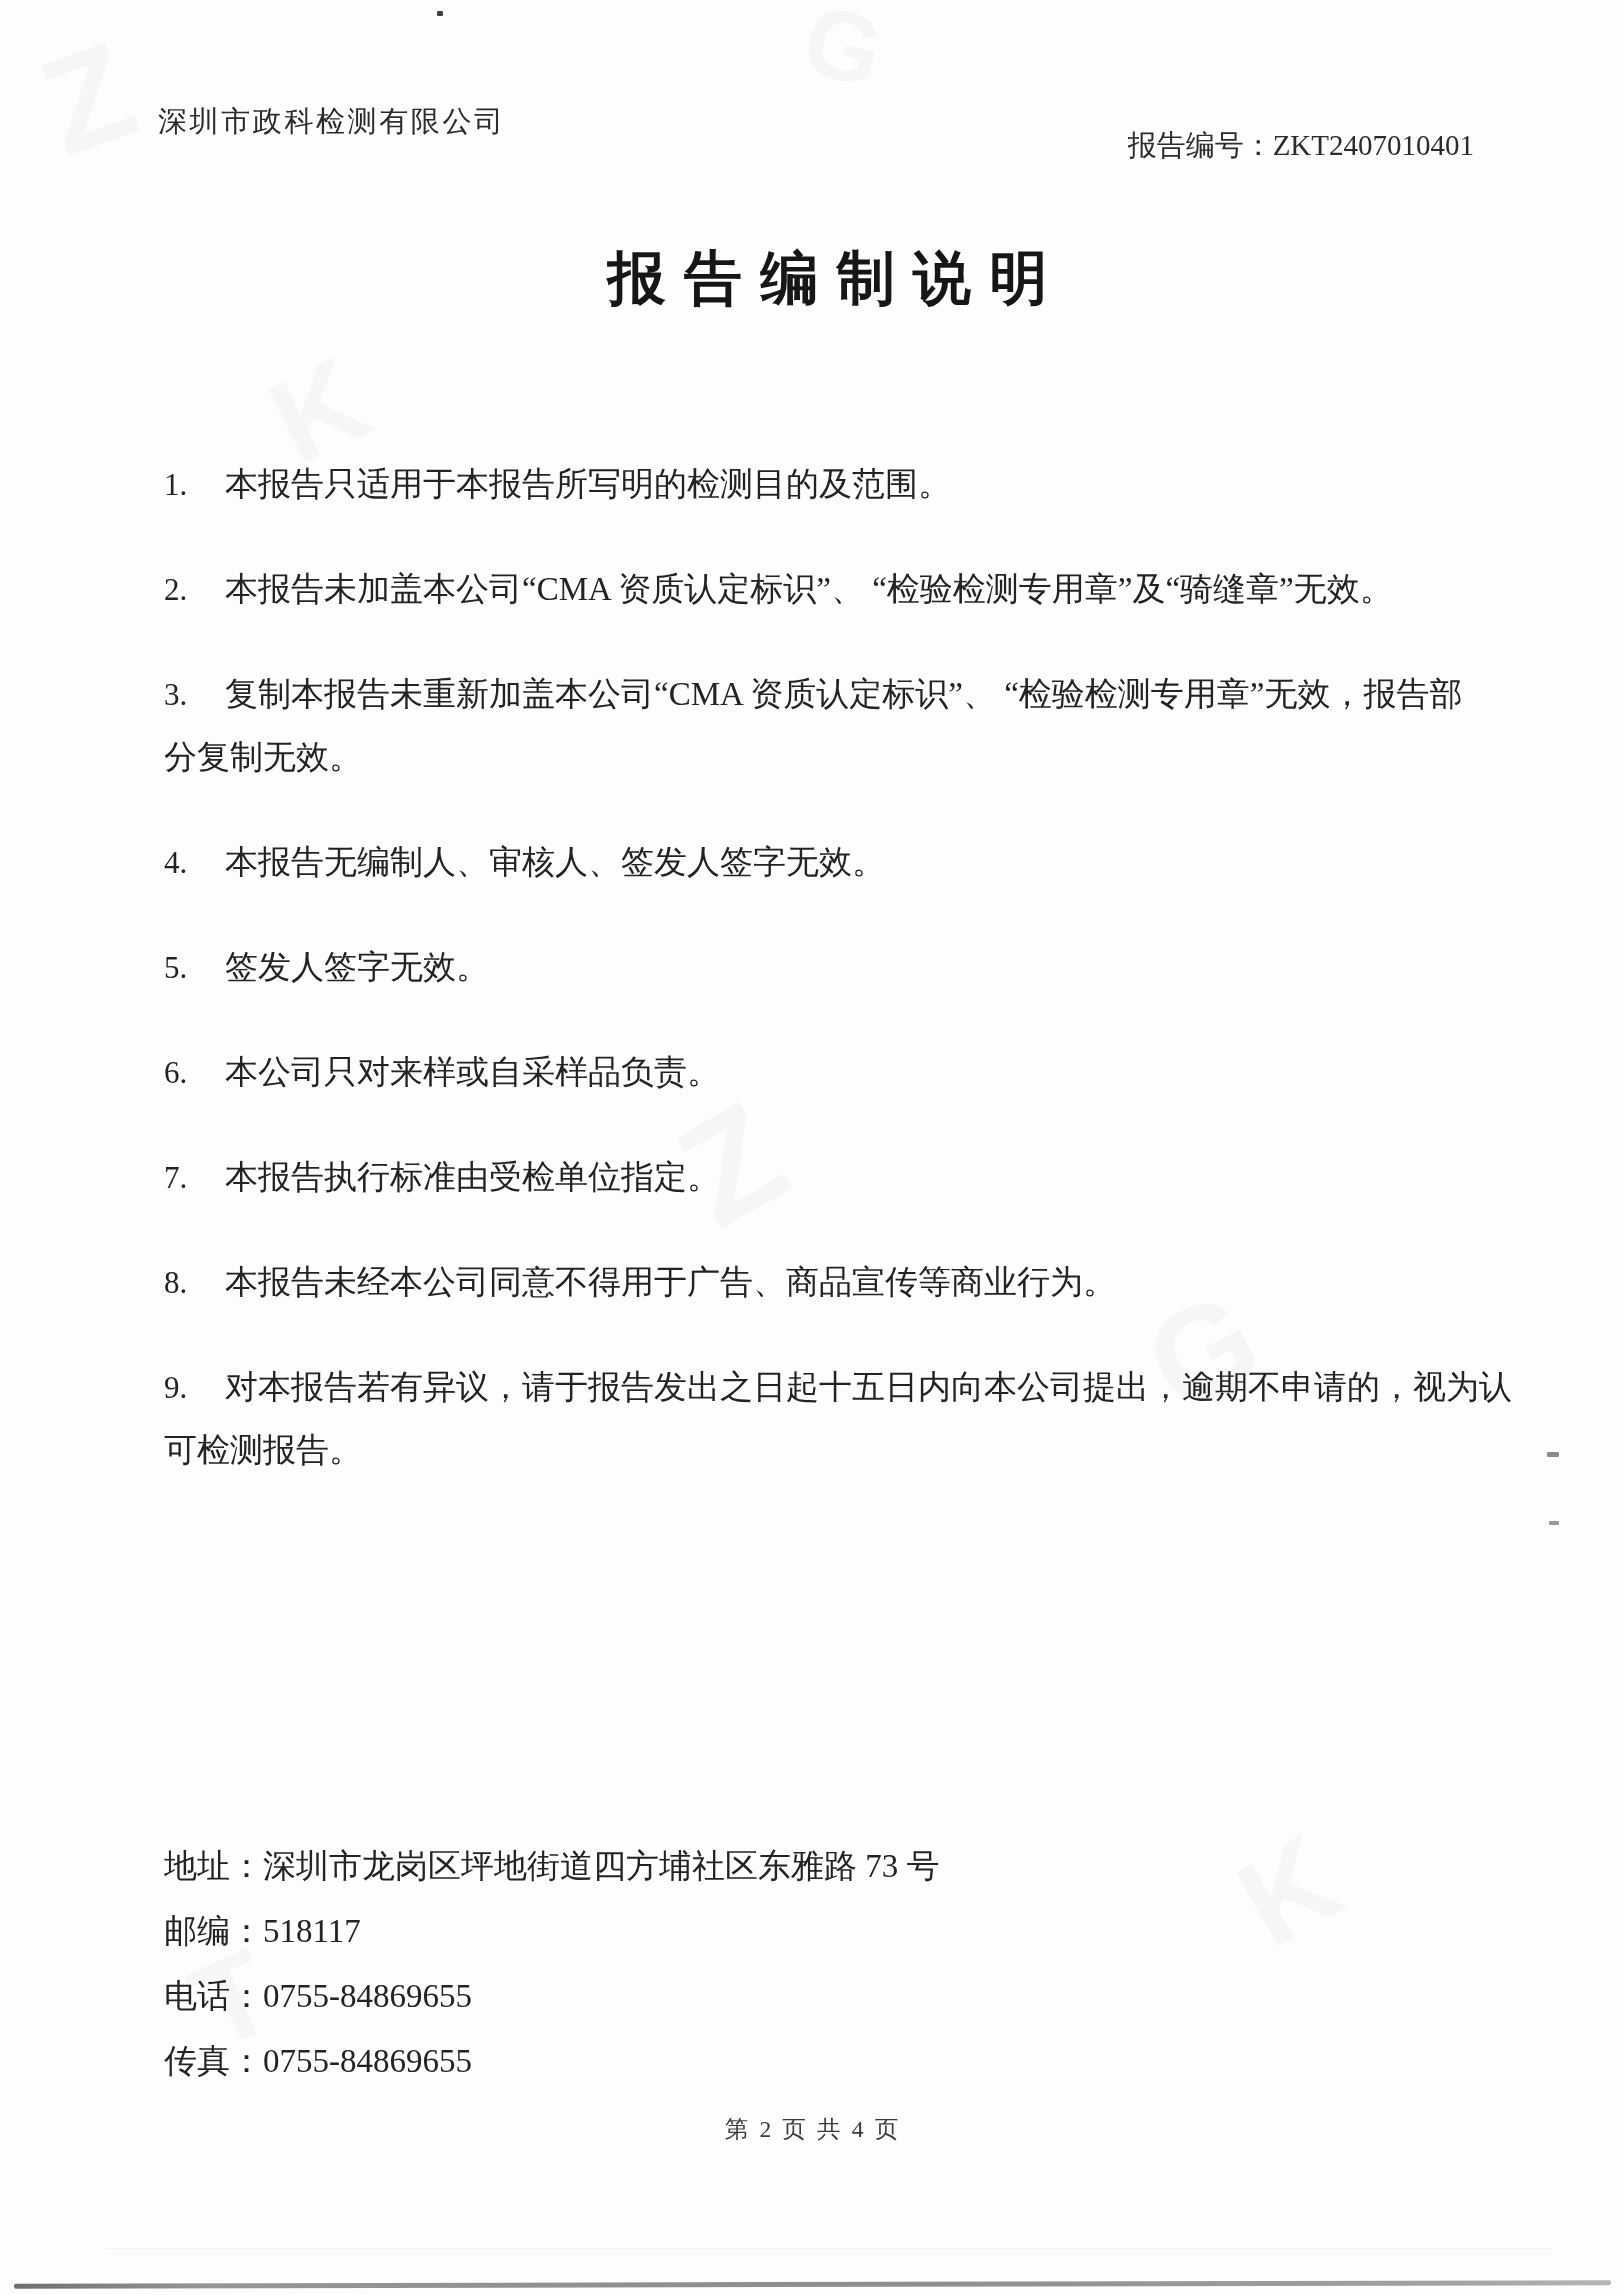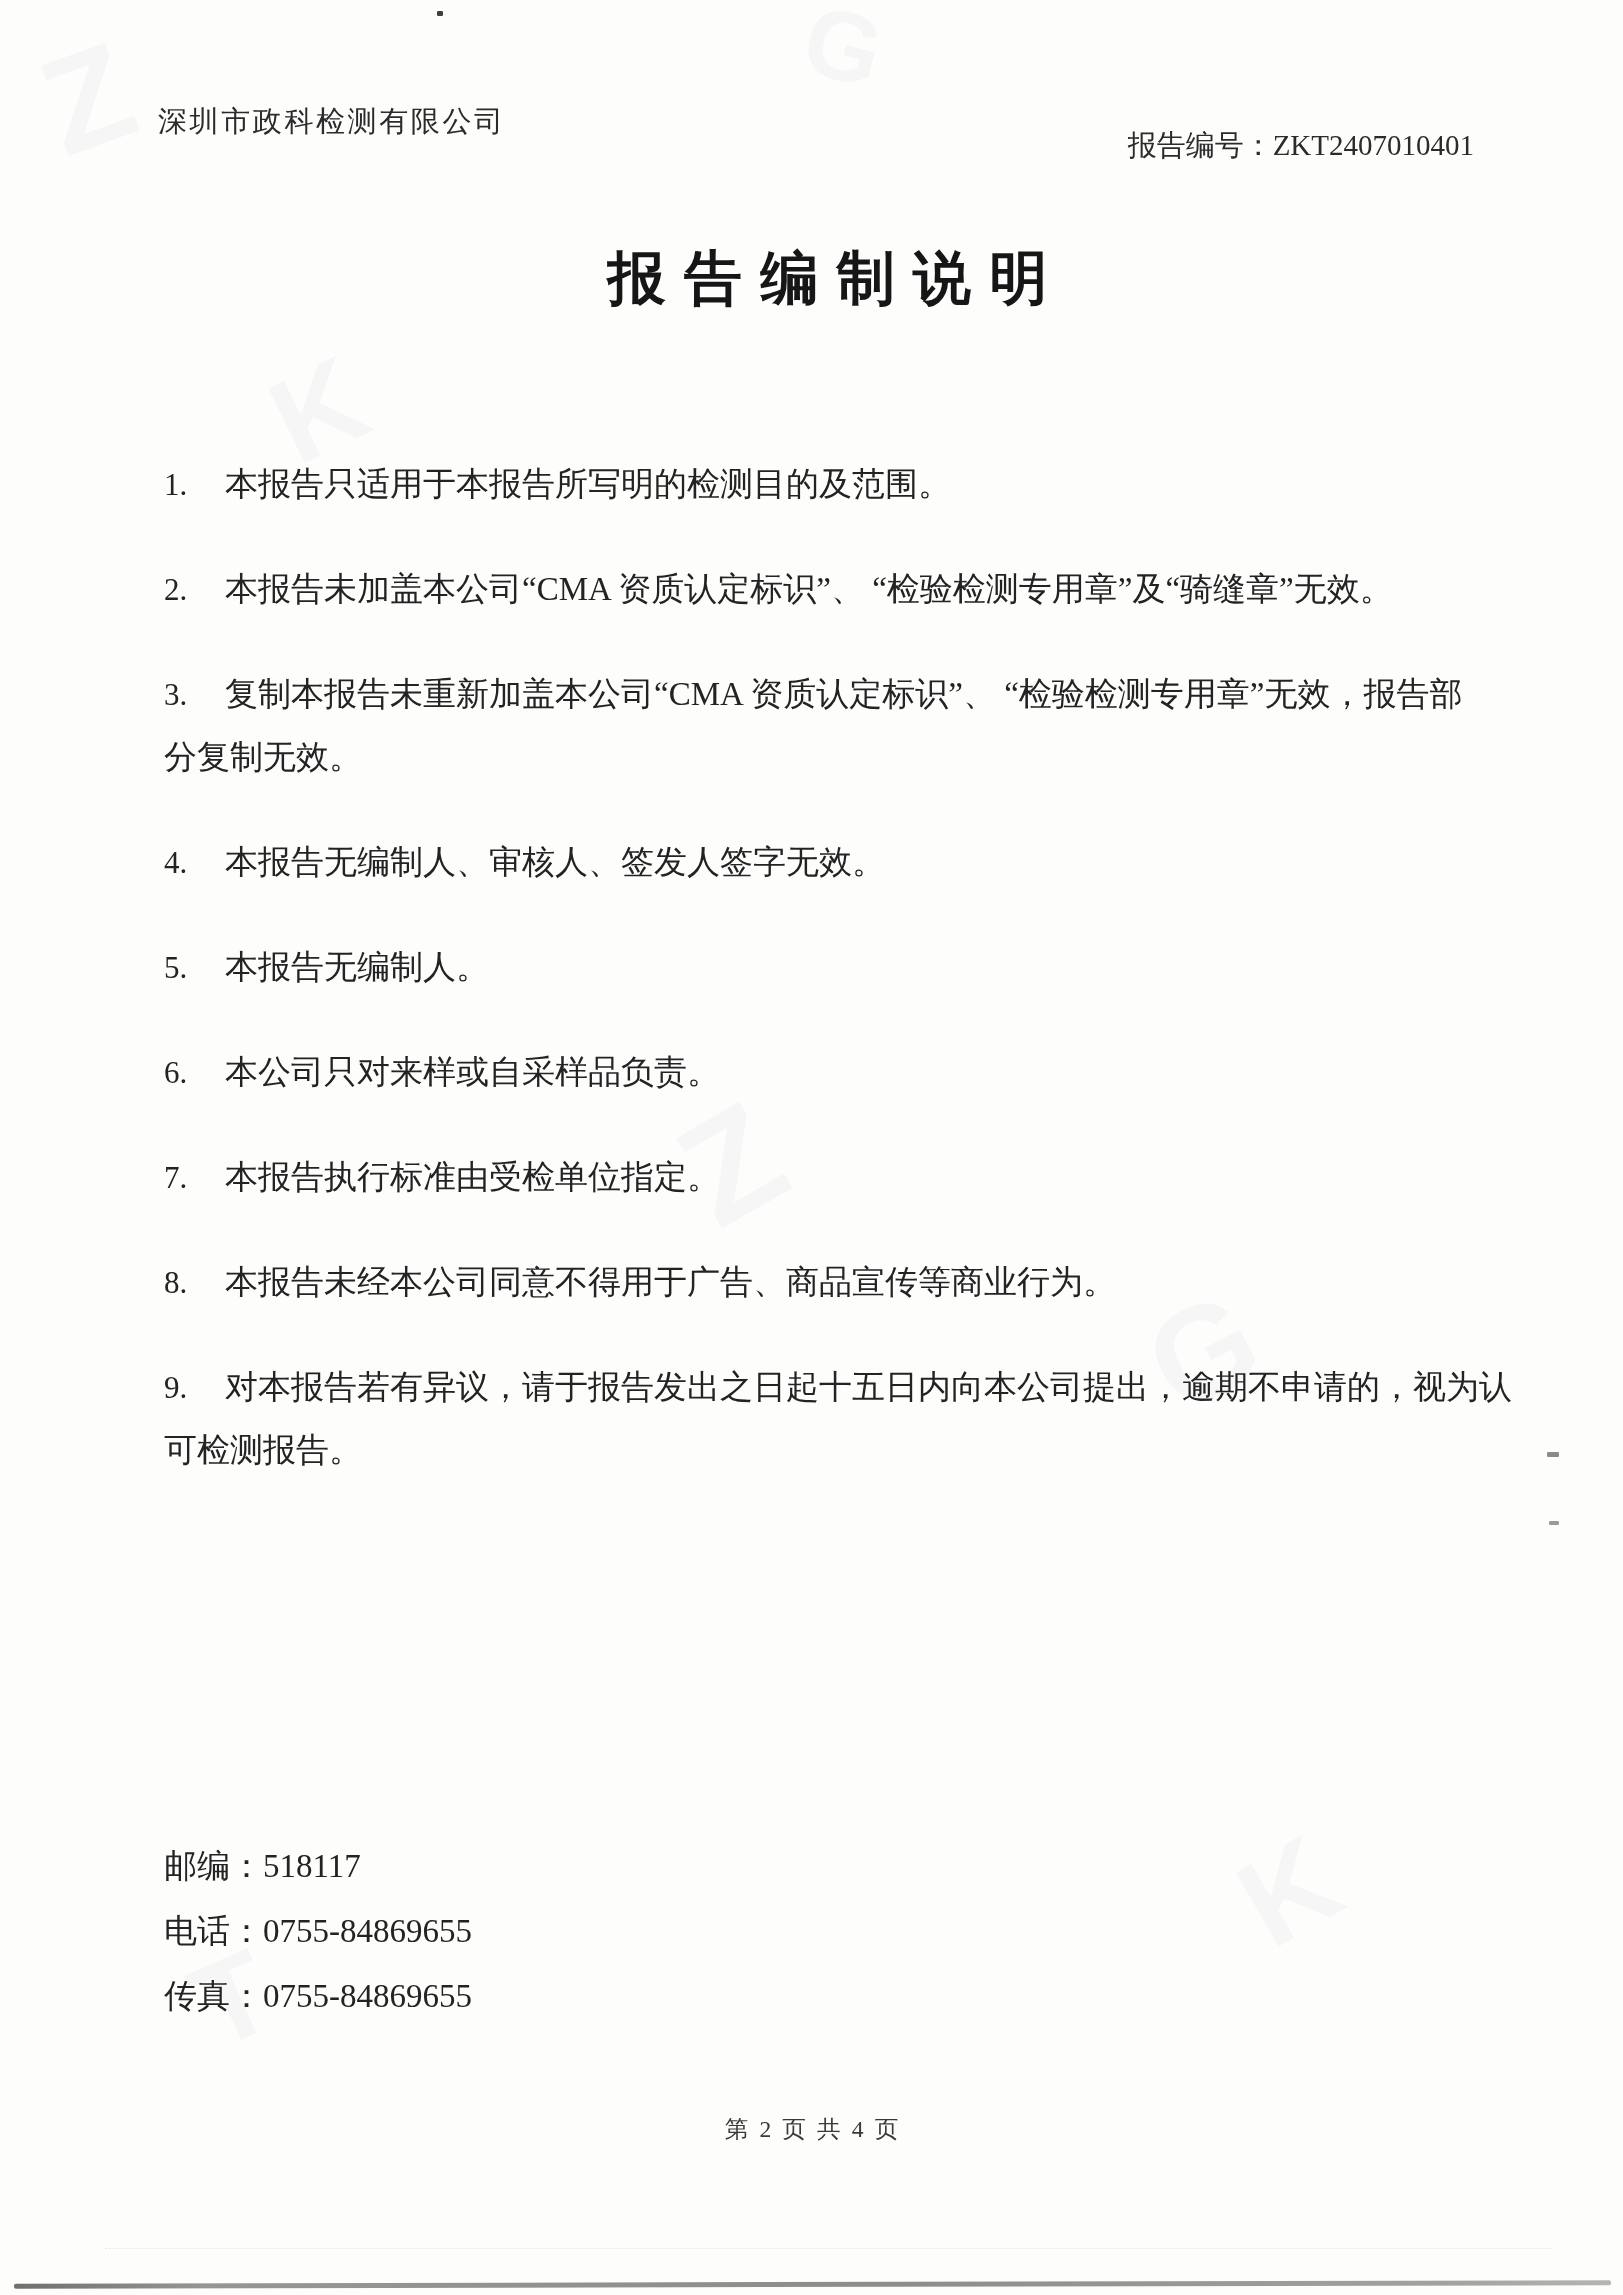--- a/index.html
+++ b/index.html
@@ -123,21 +123,21 @@
     <div class="note-item">
       <div class="note-line"><span class="note-num">3.</span><span>复制本报告未重新加盖本公司“CMA 资质认定标识”、 “检验检测专用章”无效，报告部</span></div>
       <div class="note-line">分复制无效。</div>
     </div>
 
     <div class="note-item">
       <div class="note-line"><span class="note-num">4.</span><span>本报告无编制人、审核人、签发人签字无效。</span></div>
     </div>
 
     <div class="note-item">
-      <div class="note-line"><span class="note-num">5.</span><span>本报告无编制人。</span></div>
+      <div class="note-line"><span class="note-num">5.</span><span>签发人签字无效。</span></div>
     </div>
 
     <div class="note-item">
       <div class="note-line"><span class="note-num">6.</span><span>本公司只对来样或自采样品负责。</span></div>
     </div>
 
     <div class="note-item">
       <div class="note-line"><span class="note-num">7.</span><span>本报告执行标准由受检单位指定。</span></div>
     </div>
 
@@ -147,20 +147,23 @@
 
     <div class="note-item">
       <div class="note-line"><span class="note-num">9.</span><span>对本报告若有异议，请于报告发出之日起十五日内向本公司提出，逾期不申请的，视为认</span></div>
       <div class="note-line">可检测报告。</div>
     </div>
 
   </div>
 
   <div class="contact">
     <div class="contact-line">
+      <span>地址：</span><span>深圳市龙岗区坪地街道四方埔社区东雅路 73 号</span>
+    </div>
+    <div class="contact-line">
       <span>邮编：</span><span>518117</span>
     </div>
     <div class="contact-line">
       <span>电话：</span><span>0755-84869655</span>
     </div>
     <div class="contact-line">
       <span>传真：</span><span>0755-84869655</span>
     </div>
   </div>
 

